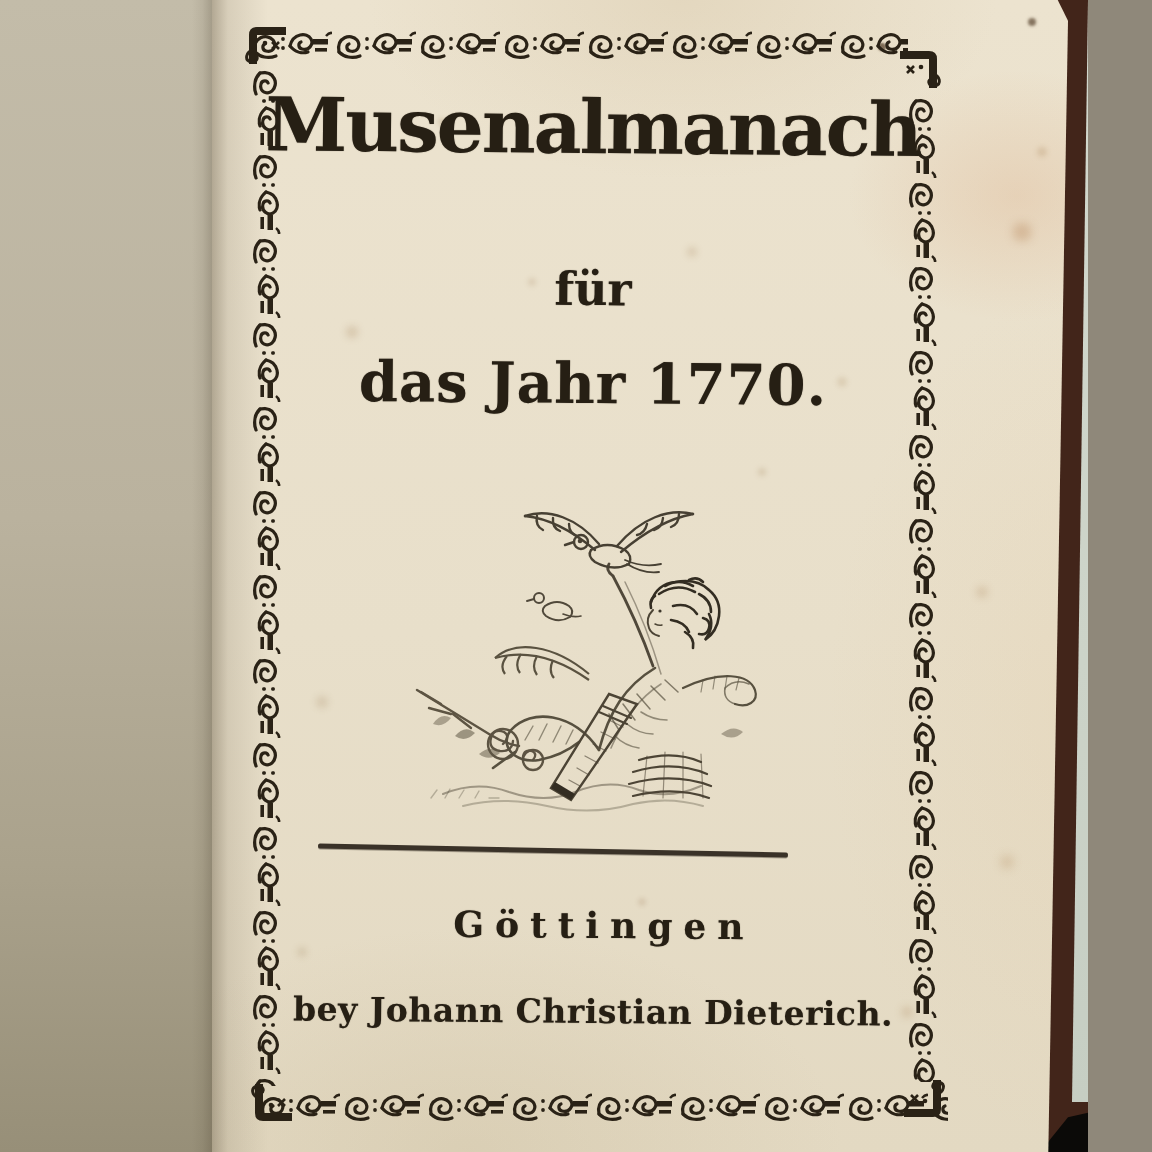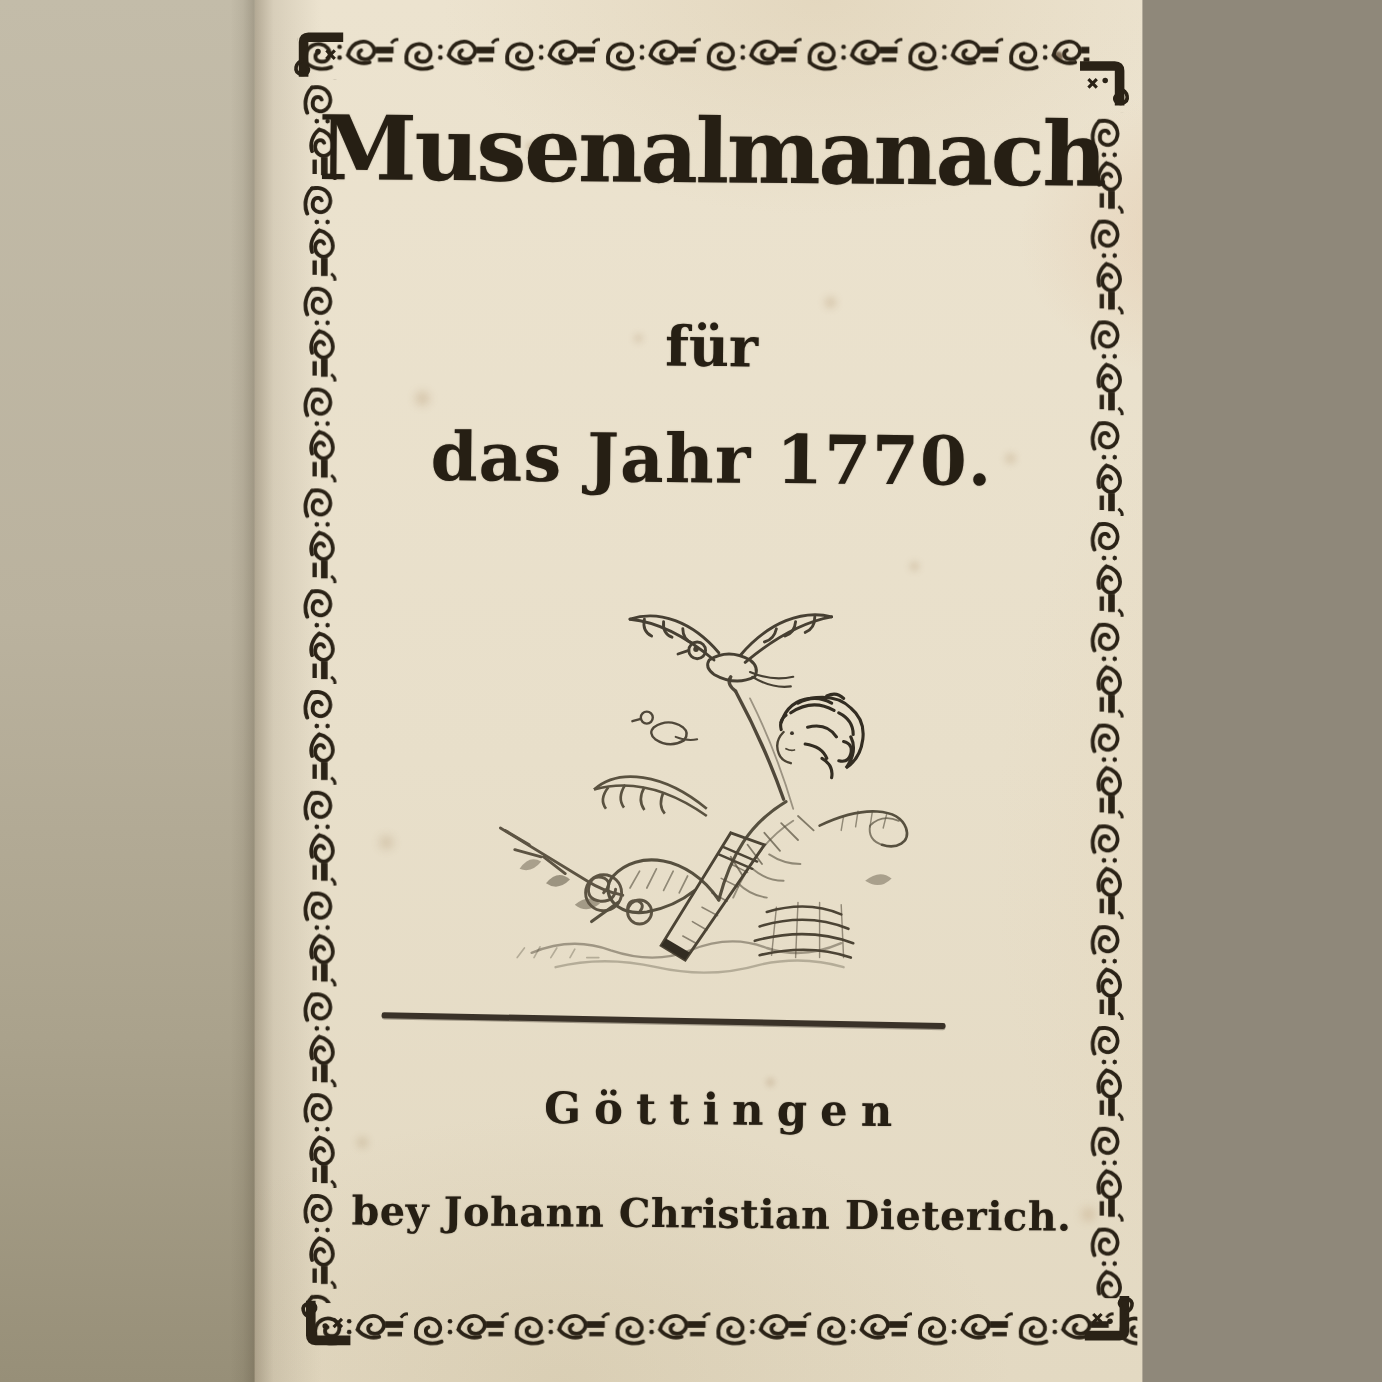--- a/index.html
+++ b/index.html
@@ -1,16 +1,16 @@
 <!DOCTYPE html>
 <html><head>
 <meta charset="utf-8">
 <style>
   html,body{margin:0;padding:0;background:#8f887a;}
-  .scene{position:relative;width:952px;height:1152px;overflow:hidden;
+  .scene{position:relative;width:1088px;height:1152px;overflow:hidden;
          font-family:"DejaVu Serif","Liberation Serif",serif;}
 
   
   .facing-page{position:absolute;left:0;top:0;width:218px;height:1152px;
     background:linear-gradient(180deg,#c3bca9 0%,#bab29e 45%,#aaa28c 75%,#978f78 100%);}
   .facing-page::after{content:"";position:absolute;right:0;top:0;width:26px;height:100%;
     background:linear-gradient(270deg,rgba(70,60,42,.35),rgba(70,60,42,.08) 60%,transparent);}
 
   
   .spine{position:absolute;left:1030px;top:0;width:122px;height:1152px;

